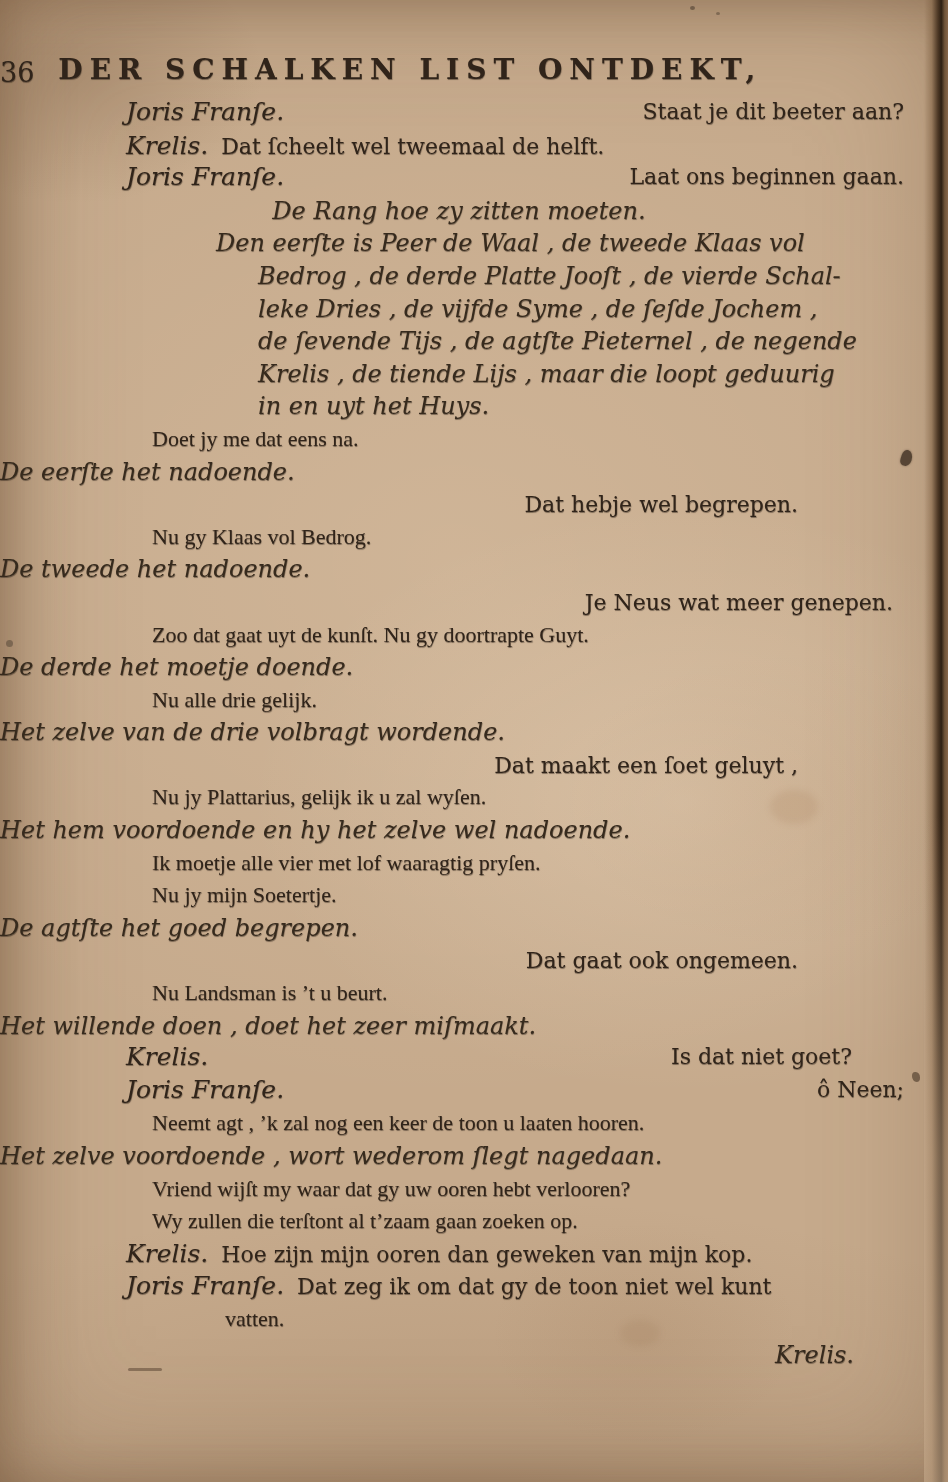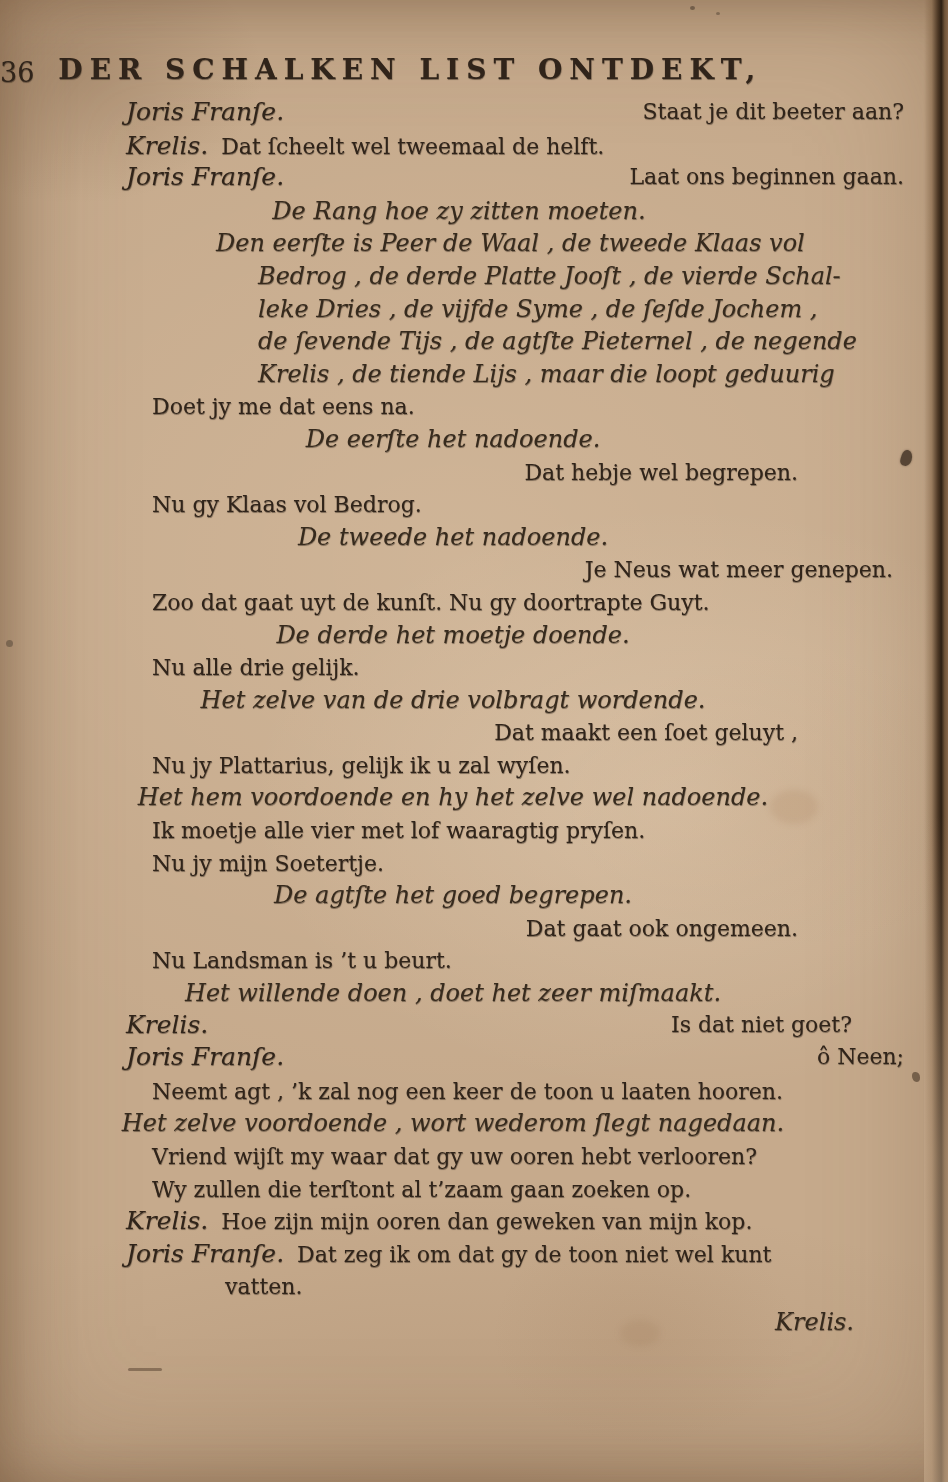--- a/index.html
+++ b/index.html
@@ -59,29 +59,29 @@
   .running-title{font-size:28px;font-weight:bold;letter-spacing:7px;}
 
   .line{height:32.6px;line-height:32.6px;white-space:nowrap;font-size:26px;}
   .speaker-name{font-style:italic;font-size:25px;}
   .dialogue-text,.reply-text{font-size:22px;}
 
   .speaker_reply{display:flex;justify-content:space-between;padding-left:126px;padding-right:44px;}
   .speaker_reply.a-deep{padding-right:96px;}
   .speaker_text{padding-left:126px;}
   .speaker_text .speaker-name{margin-right:13px;}
-  .dialogue{padding-left:152px;}
+  .dialogue{padding-left:152px;font-family:Liberation Serif, serif;}
   .dialogue.v-indent2{padding-left:225px;}
   .reply{text-align:right;padding-right:55px;}
   .reply.a-mid{padding-right:150px;}
   .stage_center{text-align:center;padding-right:30px;}
   .stage_center .stage-text,.stage_right .stage-text,.stage_block_line .stage-text,.catchword .stage-text{
     font-style:italic;font-size:24px;color:#362a1d;
   }
-  .stage_right{text-align:center;padding-right:42px;}
+  .stage_right{text-align:left;padding-right:42px;}
   .stage_block_line{padding-left:258px;}
   .stage_block_line.v-first{padding-left:216px;}
   .catchword{text-align:right;padding-right:94px;margin-top:3px;}
 </style>
 </head>
 <body>
 
 <div class="page">
   <div class="edge-band"></div>
   <div class="speck sp1"></div>
@@ -107,20 +107,21 @@
         <div class="line speaker_reply a-flush">
           <span class="speaker-name">Joris Franſe.</span>
           <span class="reply-text">Laat ons beginnen gaan.</span>
         </div>
         <div class="line stage_center"><span class="stage-text">De Rang hoe zy zitten moeten.</span></div>
         <div class="line stage_block_line v-first"><span class="stage-text">Den eerſte is Peer de Waal , de tweede Klaas vol</span></div>
         <div class="line stage_block_line"><span class="stage-text">Bedrog , de derde Platte Jooſt , de vierde Schal-</span></div>
         <div class="line stage_block_line"><span class="stage-text">leke Dries , de vijfde Syme , de ſeſde Jochem ,</span></div>
         <div class="line stage_block_line"><span class="stage-text">de ſevende Tijs , de agtſte Pieternel , de negende</span></div>
         <div class="line stage_block_line"><span class="stage-text">Krelis , de tiende Lijs , maar die loopt geduurig</span></div>
+        <div class="line stage_block_line"><span class="stage-text">in en uyt het Huys.</span></div>
         <div class="line dialogue"><span class="dialogue-text">Doet jy me dat eens na.</span></div>
         <div class="line stage_right"><span class="stage-text">De eerſte het nadoende.</span></div>
         <div class="line reply a-mid"><span class="reply-text">Dat hebje wel begrepen.</span></div>
         <div class="line dialogue"><span class="dialogue-text">Nu gy Klaas vol Bedrog.</span></div>
         <div class="line stage_right"><span class="stage-text">De tweede het nadoende.</span></div>
         <div class="line reply a-flush"><span class="reply-text">Je Neus wat meer genepen.</span></div>
         <div class="line dialogue"><span class="dialogue-text">Zoo dat gaat uyt de kunſt. Nu gy doortrapte Guyt.</span></div>
         <div class="line stage_right"><span class="stage-text">De derde het moetje doende.</span></div>
         <div class="line dialogue"><span class="dialogue-text">Nu alle drie gelijk.</span></div>
         <div class="line stage_right"><span class="stage-text">Het zelve van de drie volbragt wordende.</span></div>

